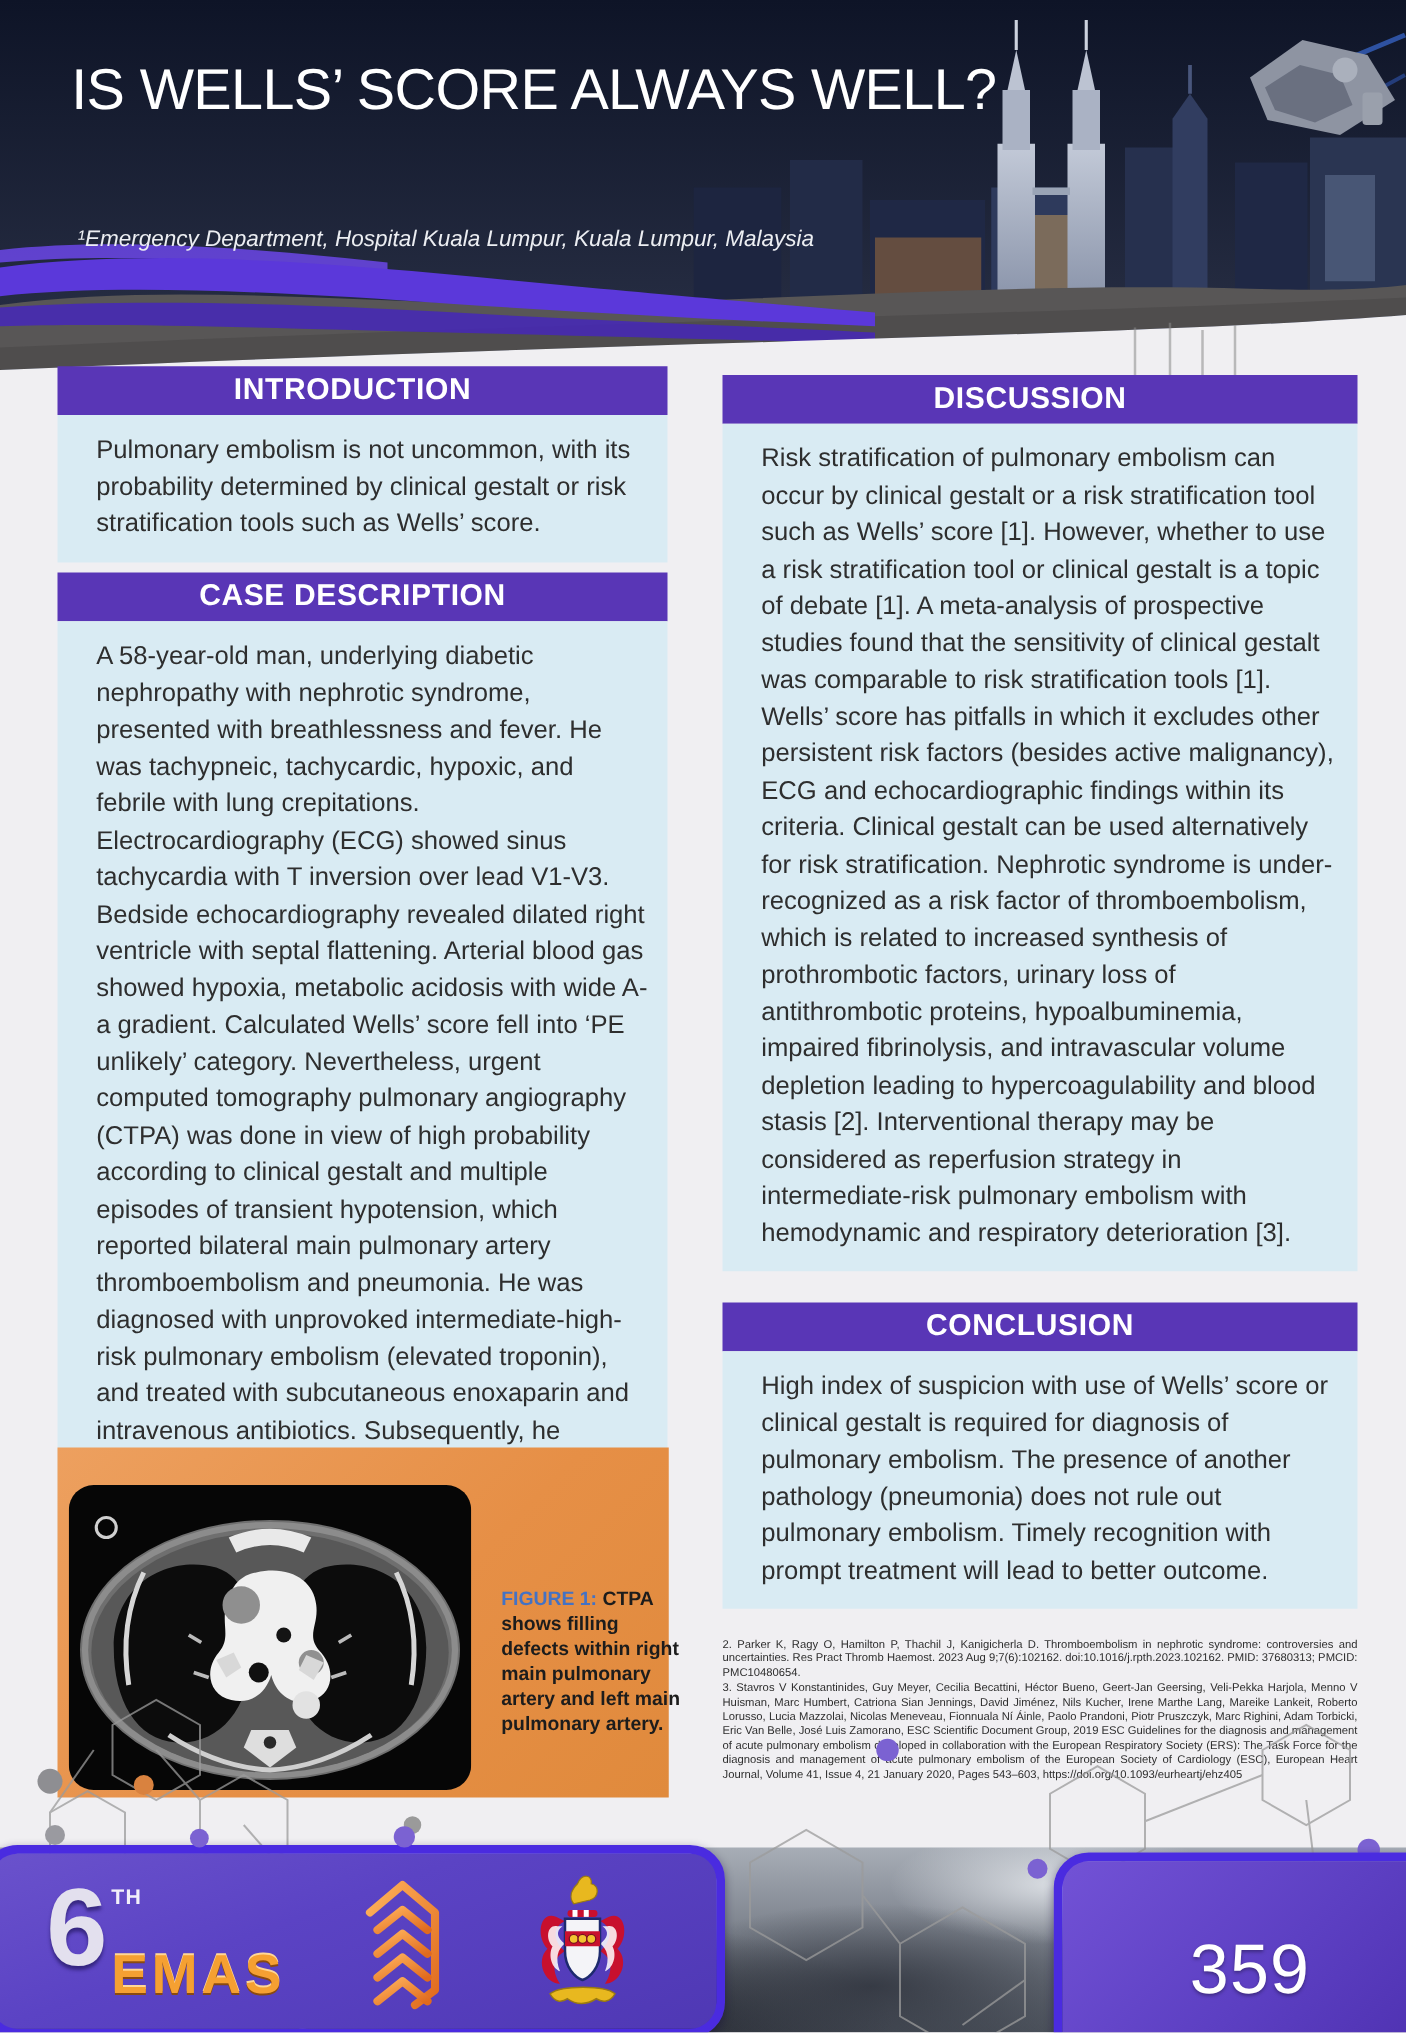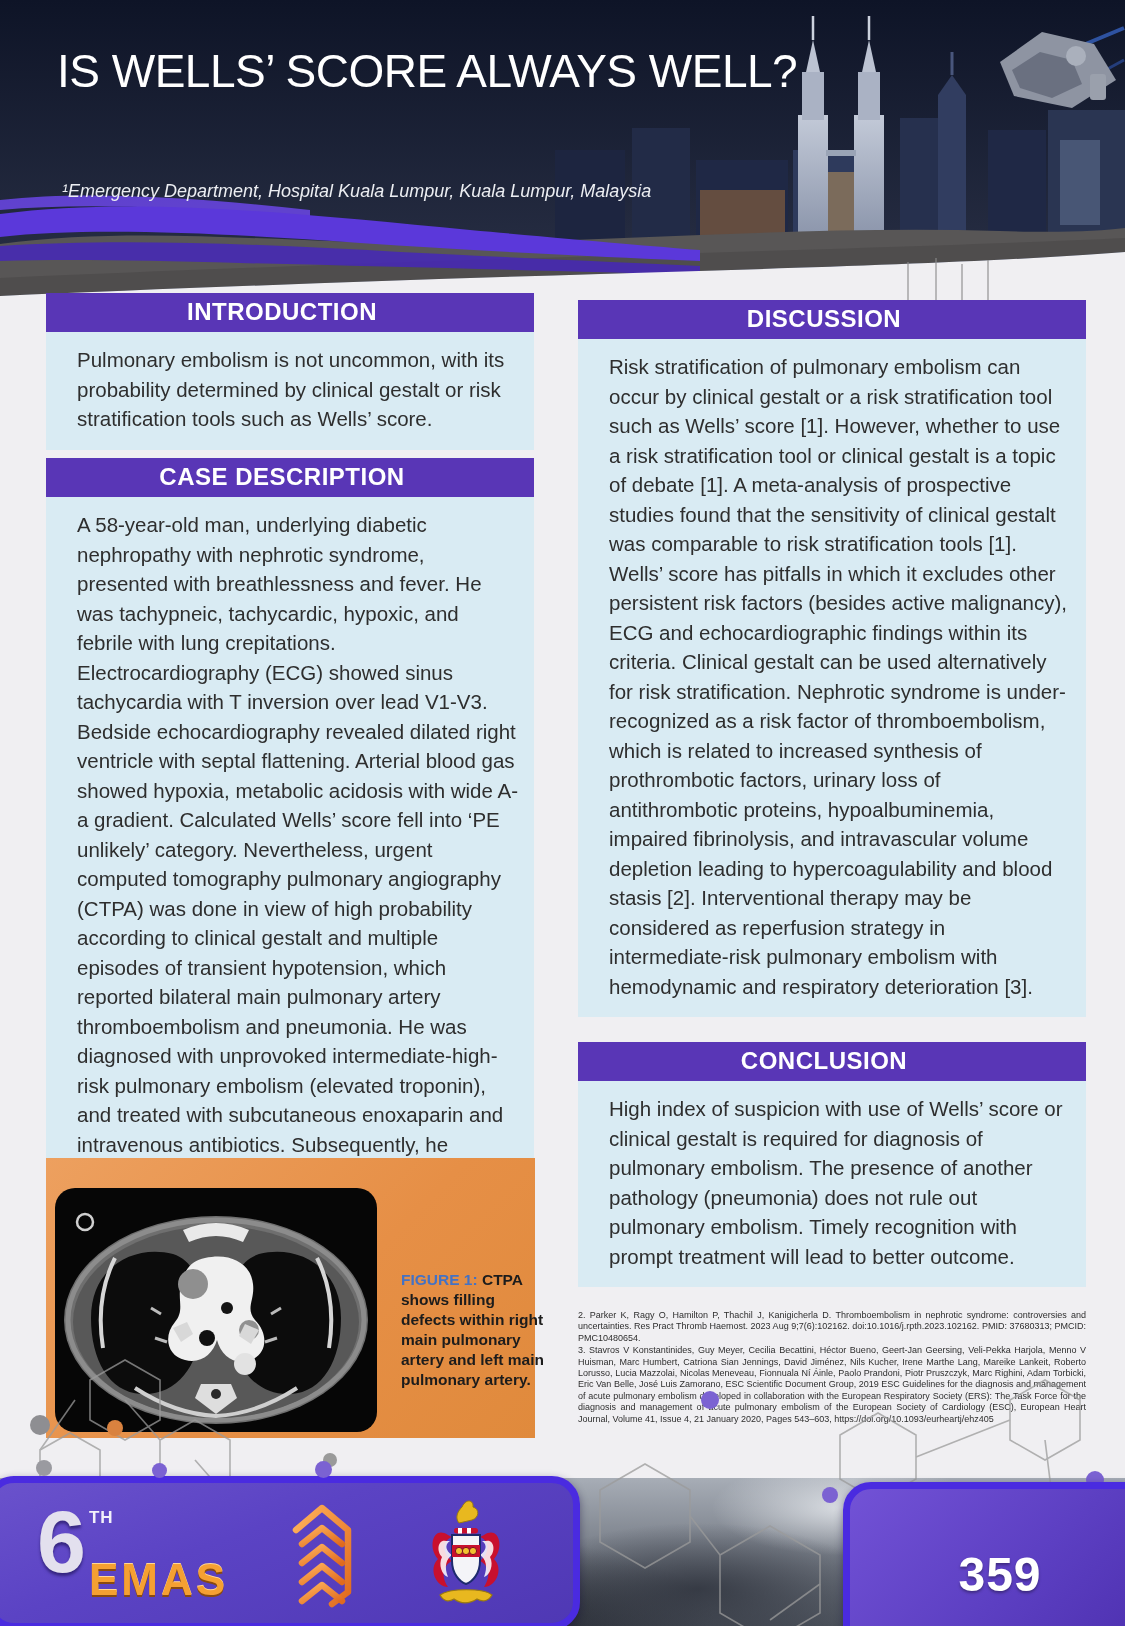--- a/index.html
+++ b/index.html
@@ -44,21 +44,21 @@
       radial-gradient(ellipse 320px 120px at 45% 95%, rgba(25,28,36,0.8), rgba(25,28,36,0) 65%),
       linear-gradient(180deg,#a7adb6 0%,#7c828c 45%,#4b515b 100%);}
   .foot-bar{position:absolute;border:7px solid #4a2be0;border-radius:28px;z-index:5;
             box-shadow:0 3px 8px rgba(20,10,60,0.45);}
   .foot-bar.left{left:-14px;top:1476px;width:580px;height:140px;
       background:linear-gradient(160deg,#6a52cc 0%,#5b43c4 40%,#4f38b4 100%);
       display:flex;align-items:center;gap:0;}
   .foot-bar.right{left:843px;top:1482px;width:300px;height:170px;
       background:linear-gradient(135deg,#7252d6 0%,#5c3fc2 55%,#4c2fae 100%);
       display:flex;align-items:center;justify-content:center;}
-  .page-num{color:#ffffff;font-size:48px;font-weight:700;letter-spacing:1px;
+  .page-num{color:#ffffff;font-size:56px;font-weight:400;letter-spacing:1px;
             text-shadow:0 2px 3px rgba(0,0,0,0.35);}
   .logo-emas{display:flex;align-items:flex-start;margin-left:44px;}
   .logo-six{font-size:88px;font-weight:800;line-height:80px;color:#e3e0ee;
             text-shadow:0 3px 3px rgba(25,15,80,0.6);}
   .logo-right{display:flex;flex-direction:column;margin-left:3px;margin-top:6px;gap:28px;}
   .logo-th{font-size:17px;font-weight:700;color:#f2f0fa;letter-spacing:1px;}
   .logo-emas-word{font-size:44px;font-weight:800;letter-spacing:3px;color:#f5a032;
             line-height:48px;
             text-shadow:0 2px 0 #8a4a10, 0 -1px 0 #ffd796;}
   .logo-chevron{margin-left:62px;width:64px;height:112px;}

